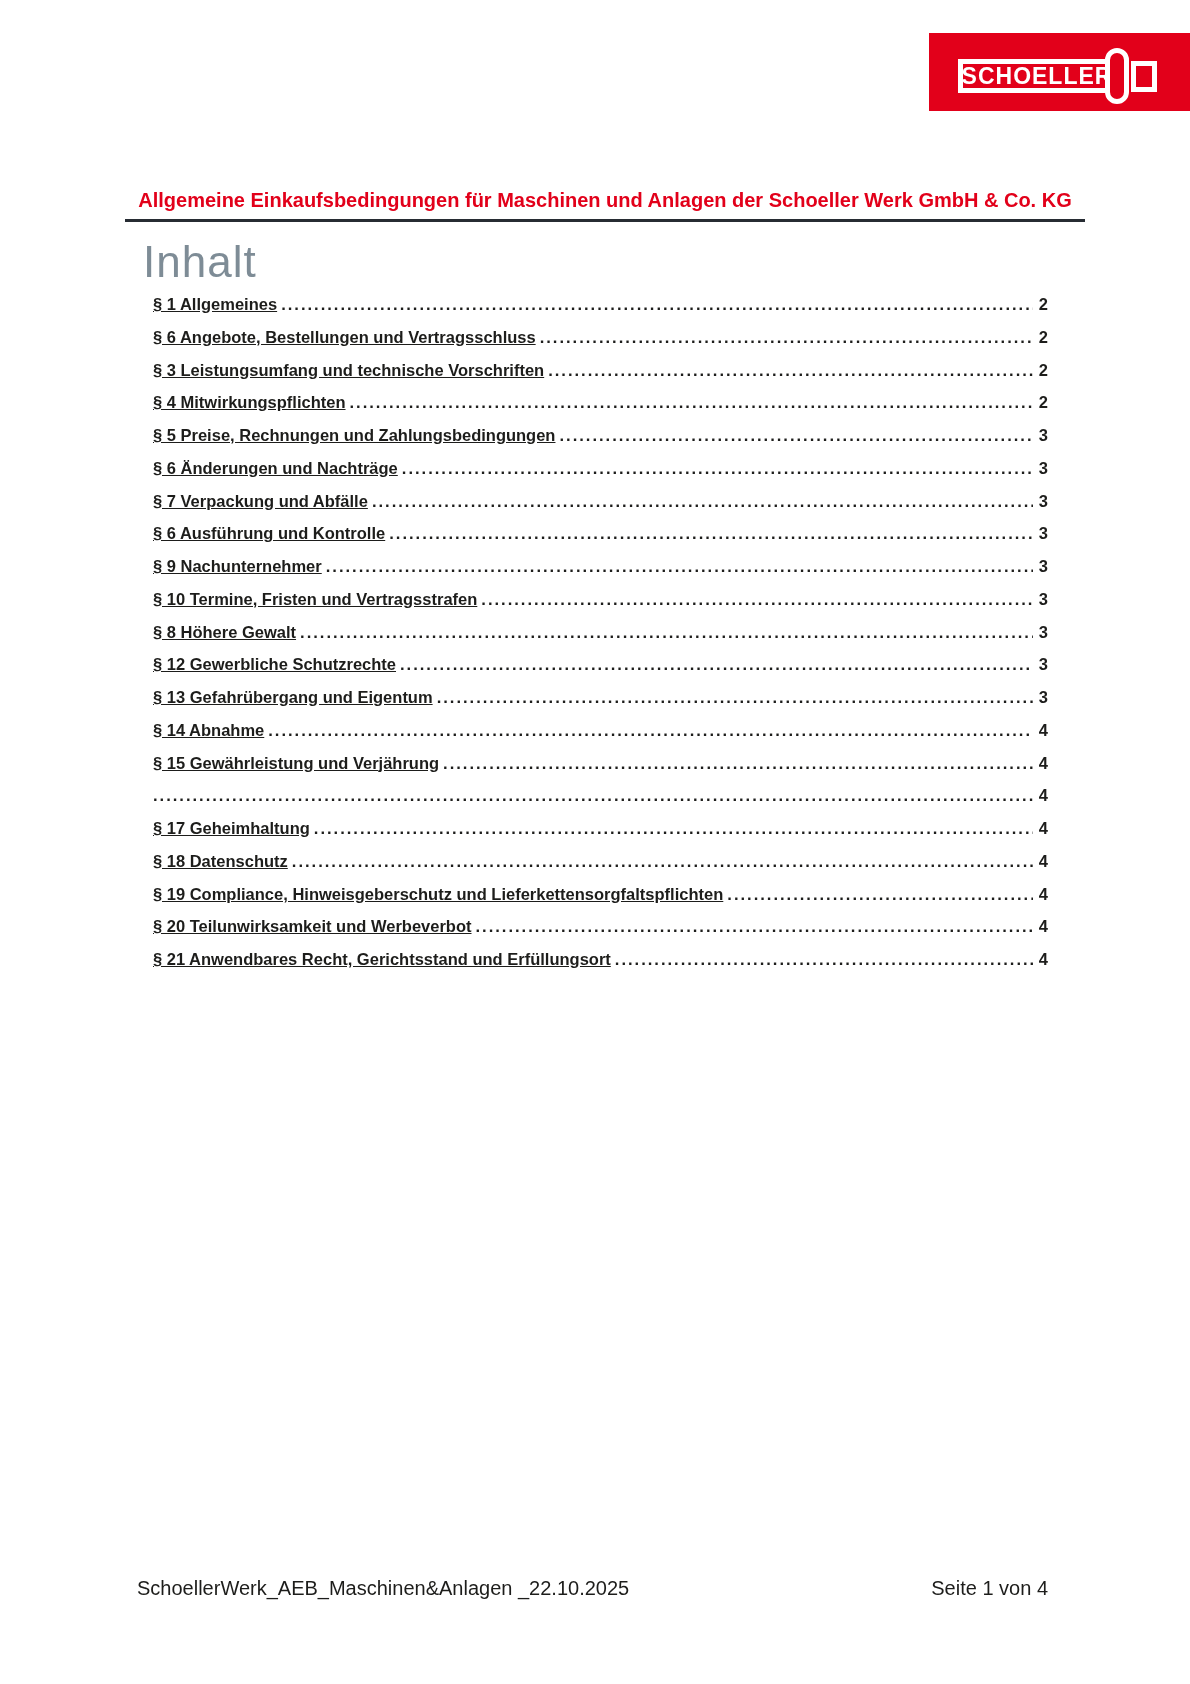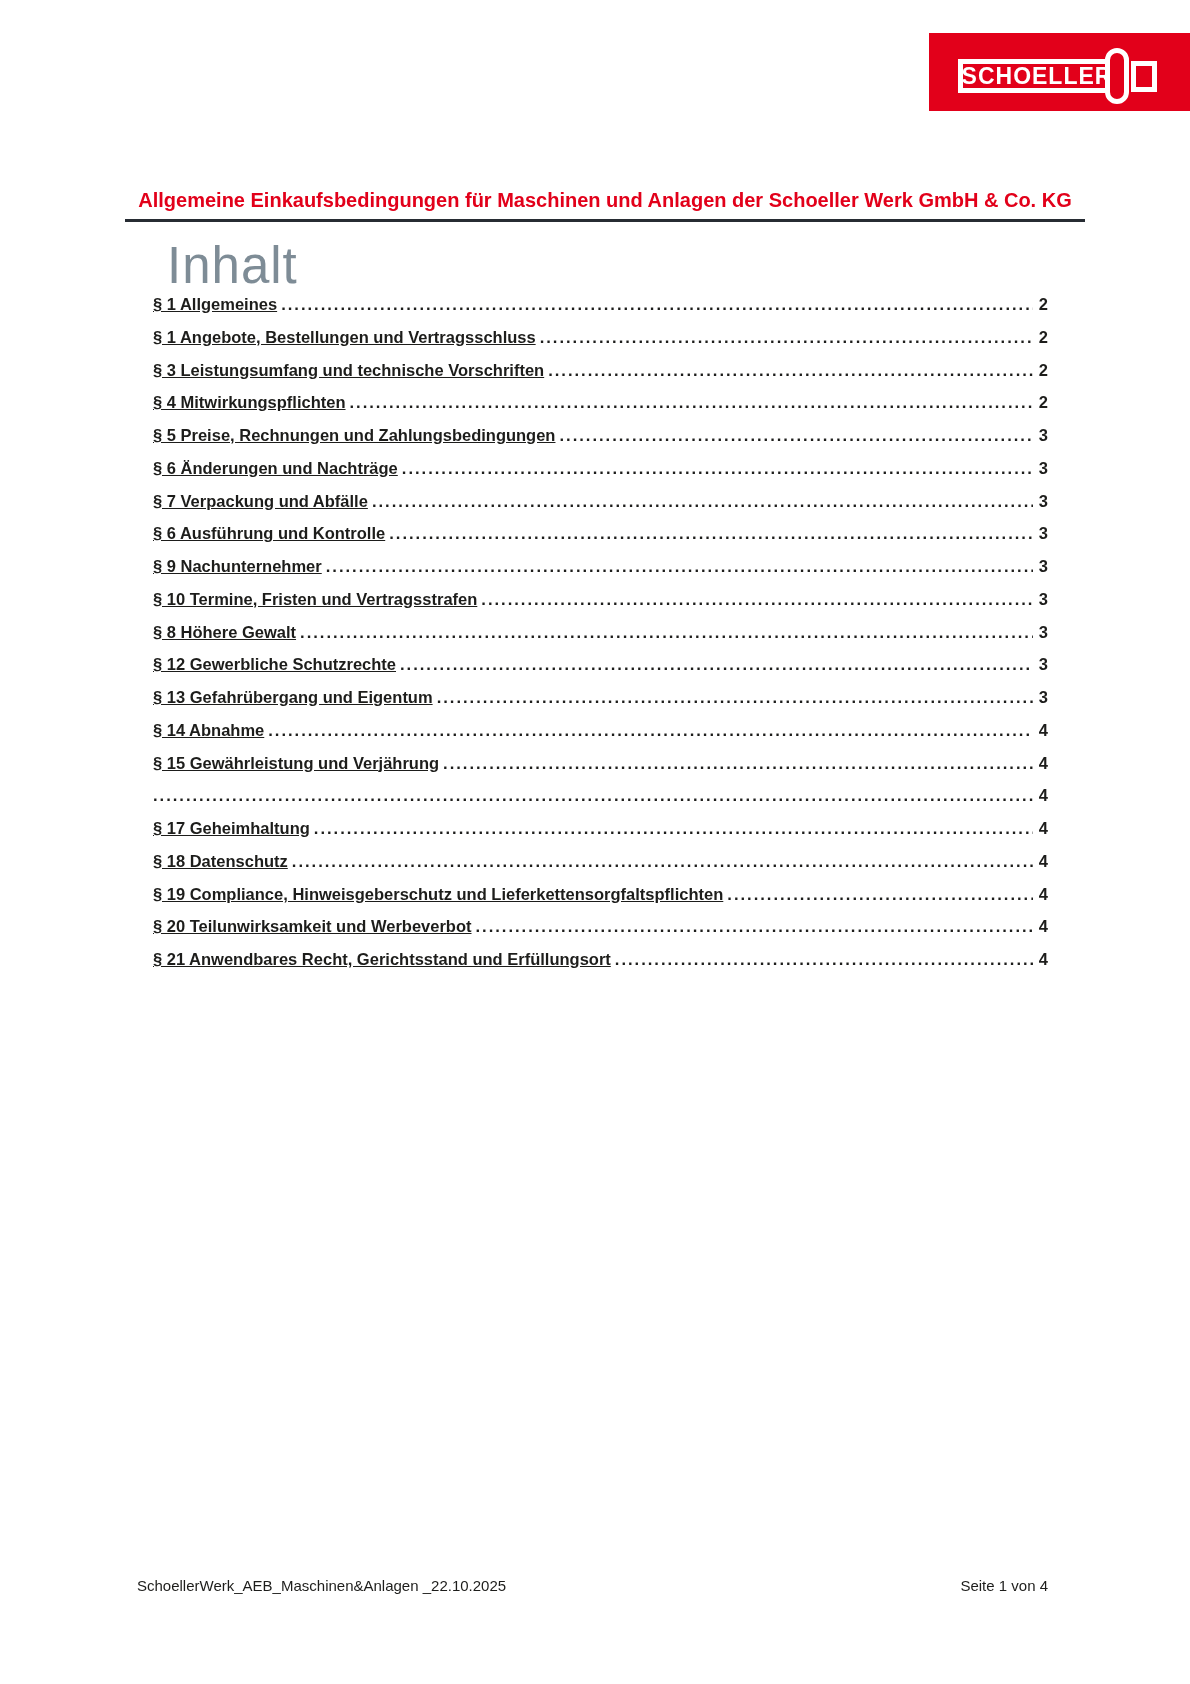--- a/index.html
+++ b/index.html
@@ -53,21 +53,21 @@
   }
   .doc-title-rule{
     position:absolute;left:125px;top:219px;width:960px;height:3px;
     background:var(--rule-dark,#272c33);
   }
 
   
   .toc-heading{
     position:absolute;left:143px;top:238px;
     color:var(--heading-gray,#7e8c96);
-    font-weight:400;font-size:51px;line-height:1.1;letter-spacing:1px;margin-left:24px;
+    font-weight:400;font-size:44px;line-height:1.1;letter-spacing:1px;
   }
   .toc{
     position:absolute;left:153px;top:288px;width:895px;
   }
   .toc-row{
     display:flex;align-items:baseline;
     height:32.75px;line-height:32.75px;
     font-weight:bold;font-size:16.5px;color:var(--text-black,#1d1d1b);
     cursor:pointer;
   }
@@ -75,21 +75,21 @@
   .toc-dots{
     flex:1;overflow:hidden;white-space:nowrap;
     letter-spacing:2px;font-size:16.5px;
   }
   .toc-page{white-space:nowrap;padding-left:6px;text-align:right;}
 
   
   .footer{
     position:absolute;left:137px;top:1577px;width:911px;
     display:flex;justify-content:space-between;align-items:flex-start;
-    font-size:15px;color:var(--text-black,#1d1d1b);
+    font-size:20px;color:var(--text-black,#1d1d1b);
   }
 </style>
 </head>
 <body>
 
 <div class="page">
 
   <header class="logo">
     <div class="logo-frame">
       <span class="logo-text">SCHOELLER</span>
@@ -104,21 +104,21 @@
   <h1 class="toc-heading">Inhalt</h1>
 
   <nav class="toc" id="toc">
   <div class="toc-row">
     <span class="toc-label">§ 1 Allgemeines</span>
     <span class="toc-dots">............................................................................................................................................................................................................................</span>
     <span class="toc-page">2</span>
   </div>
 
   <div class="toc-row">
-    <span class="toc-label">§ 1 Angebote, Bestellungen und Vertragsschluss</span>
+    <span class="toc-label">§ 6 Angebote, Bestellungen und Vertragsschluss</span>
     <span class="toc-dots">............................................................................................................................................................................................................................</span>
     <span class="toc-page">2</span>
   </div>
 
   <div class="toc-row">
     <span class="toc-label">§ 3 Leistungsumfang und technische Vorschriften</span>
     <span class="toc-dots">............................................................................................................................................................................................................................</span>
     <span class="toc-page">2</span>
   </div>
 

